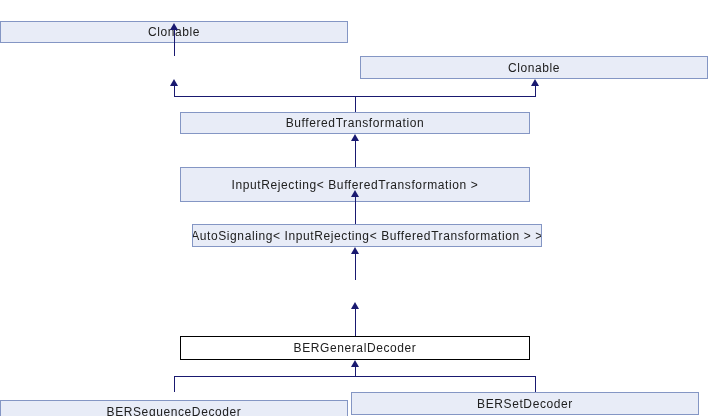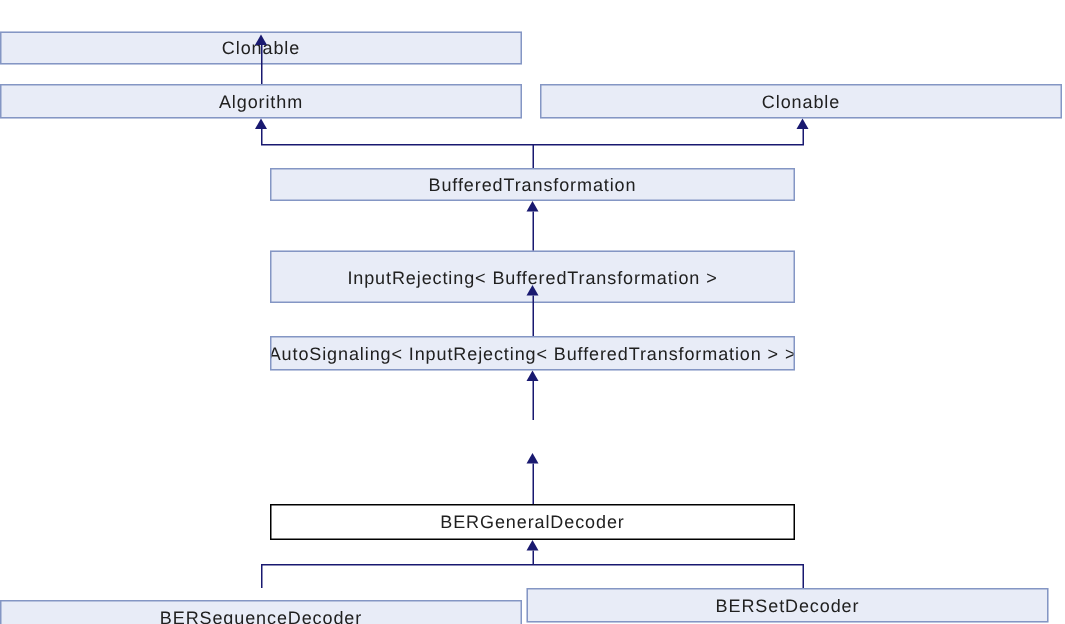--- a/index.html
+++ b/index.html
@@ -41,37 +41,34 @@
 </style>
 </head>
 <body>
 
 <div class="canvas">
 
   <div class="node" style="left:0; top:1; width:348; height:22px; width:348px;margin-top:21px;">
     <span>Clonable</span>
   </div>
 
-  <div class="node" style="left:0; top:56px; width:348px; height:23px;">
-    <span>Algorithm</span>
-  </div>
 
   <div class="node" style="left:360px; top:56px; width:348px; height:23px;">
     <span>Clonable</span>
   </div>
 
   <div class="node" style="left:180px; top:112px; width:350px; height:22px;">
     <span>BufferedTransformation</span>
   </div>
 
   <div class="node" style="left:180px; top:167px; width:350px; height:35px;">
     <span>InputRejecting&lt; BufferedTransformation &gt;</span>
   </div>
 
-  <div class="node" style="left:180px; top:224px; width:350px; height:23px;justify-content:center;">
+  <div class="node" style="left:192px; top:224px; width:350px; height:23px;justify-content:center;">
     <span>AutoSignaling&lt; InputRejecting&lt; BufferedTransformation &gt; &gt;</span>
   </div>
 
 
   <div class="node highlight" style="left:180px; top:336px; width:350px; height:24px;">
     <span>BERGeneralDecoder</span>
   </div>
 
   <div class="node" style="left:0; top:400px; width:348px; height:23px;">
     <span>BERSequenceDecoder</span>

